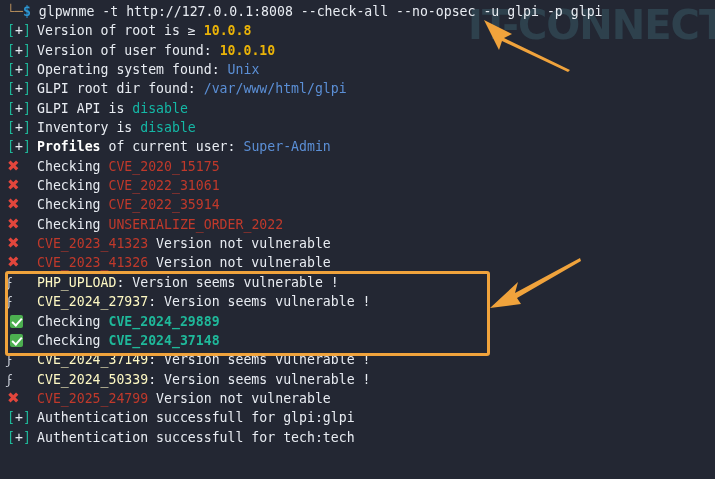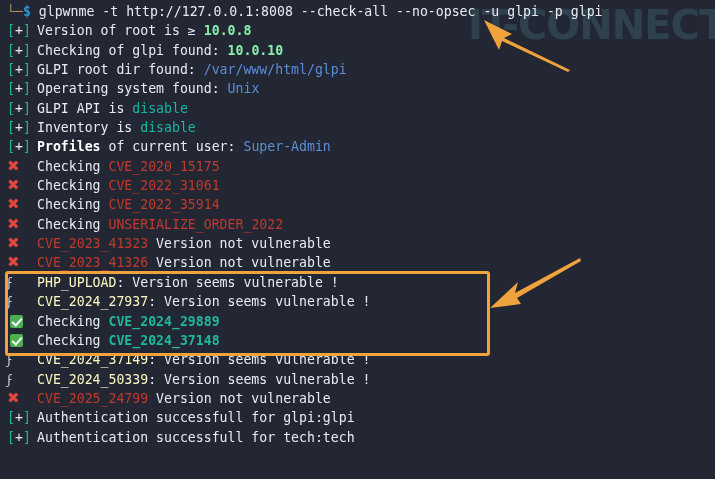--- a/index.html
+++ b/index.html
@@ -64,21 +64,21 @@
     position:absolute;
     left:3.6px;top:1.2px;
     width:4px;height:8px;
     border:solid #ffffff;
     border-width:0 2px 2px 0;
     transform:rotate(42deg);
   }
   
   .w{color:#e8ecf2;}
   .wb{color:#ffffff;font-weight:bold;text-align:right;}
-  .cy{color:#86efac;font-weight:bold;text-align:center;}
+  .cy{color:#eab308;font-weight:bold;text-align:center;}
   .bl{color:#5b8fd6;}
   .rd{color:#14b8a6;}
   .rdm{color:#c0392b;}
   .or{color:#fef9c3;text-align:center;}
   .gr{color:#1fb89a;font-weight:bold;margin-top:46px;}
   .prompt-l{color:#b08a5a;}
   .prompt-d{color:#2c97d4;font-weight:bold;}
   
   #hl-box{
     position:absolute;
@@ -100,23 +100,23 @@
 <div id="screen">
 
   <div id="watermark">
     <span>IT-CONNECT</span>
   </div>
 
   <div id="lines">
     <div class="line"><span class="prompt-l">└─</span><span class="prompt-d">$</span><span class="w"> <span>glpwnme -t http://127.0.0.1:8008 --check-all --no-opsec -u glpi -p glpi</span></span></div>
     <div id="line-host">
         <div class="line"><span class="gutter tag-plus">[<i>+</i>]</span><span class="w">Version of root is </span><span class="w">≥ </span><span class="cy">10.0.8</span></div>
-        <div class="line"><span class="gutter tag-plus">[<i>+</i>]</span><span class="w">Checking of glpi found: </span><span class="cy">10.0.10</span></div>
+        <div class="line"><span class="gutter tag-plus">[<i>+</i>]</span><span class="w">Version of user found: </span><span class="cy">10.0.10</span></div>
+        <div class="line"><span class="gutter tag-plus">[<i>+</i>]</span><span class="w">Operating system found: </span><span class="bl">Unix</span></div>
         <div class="line"><span class="gutter tag-plus">[<i>+</i>]</span><span class="w">GLPI root dir found: </span><span class="bl">/var/www/html/glpi</span></div>
-        <div class="line"><span class="gutter tag-plus">[<i>+</i>]</span><span class="w">Operating system found: </span><span class="bl">Unix</span></div>
         <div class="line"><span class="gutter tag-plus">[<i>+</i>]</span><span class="w">GLPI API is </span><span class="rd">disable</span></div>
         <div class="line"><span class="gutter tag-plus">[<i>+</i>]</span><span class="w">Inventory is </span><span class="rd">disable</span></div>
         <div class="line"><span class="gutter tag-plus">[<i>+</i>]</span><span class="wb">Profiles</span><span class="w"> of current user: </span><span class="bl">Super-Admin</span></div>
         <div class="line"><span class="gutter tag-x">✖</span><span class="w">Checking </span><span class="rdm">CVE_2020_15175</span></div>
         <div class="line"><span class="gutter tag-x">✖</span><span class="w">Checking </span><span class="rdm">CVE_2022_31061</span></div>
         <div class="line"><span class="gutter tag-x">✖</span><span class="w">Checking </span><span class="rdm">CVE_2022_35914</span></div>
         <div class="line"><span class="gutter tag-x">✖</span><span class="w">Checking </span><span class="rdm">UNSERIALIZE_ORDER_2022</span></div>
         <div class="line"><span class="gutter tag-x">✖</span><span class="rdm">CVE_2023_41323</span><span class="w"> Version not vulnerable</span></div>
         <div class="line"><span class="gutter tag-x">✖</span><span class="rdm">CVE_2023_41326</span><span class="w"> Version not vulnerable</span></div>
         <div class="line"><span class="gutter tag-bolt">ϝ</span><span class="or">PHP_UPLOAD</span><span class="w">: Version seems vulnerable !</span></div>

